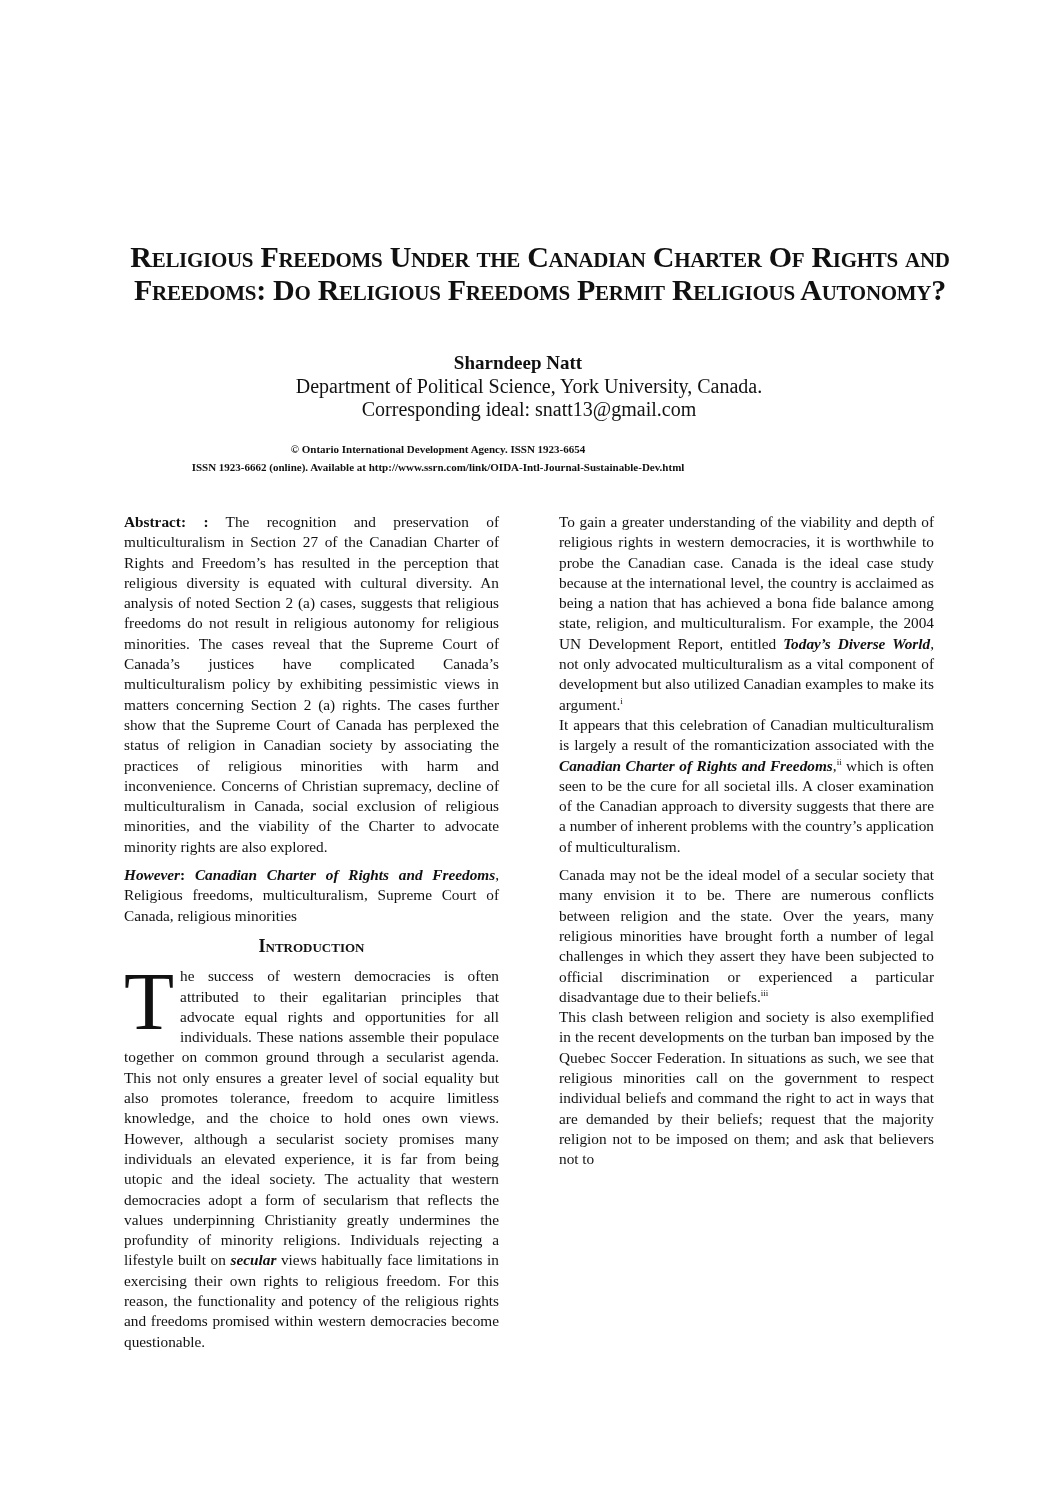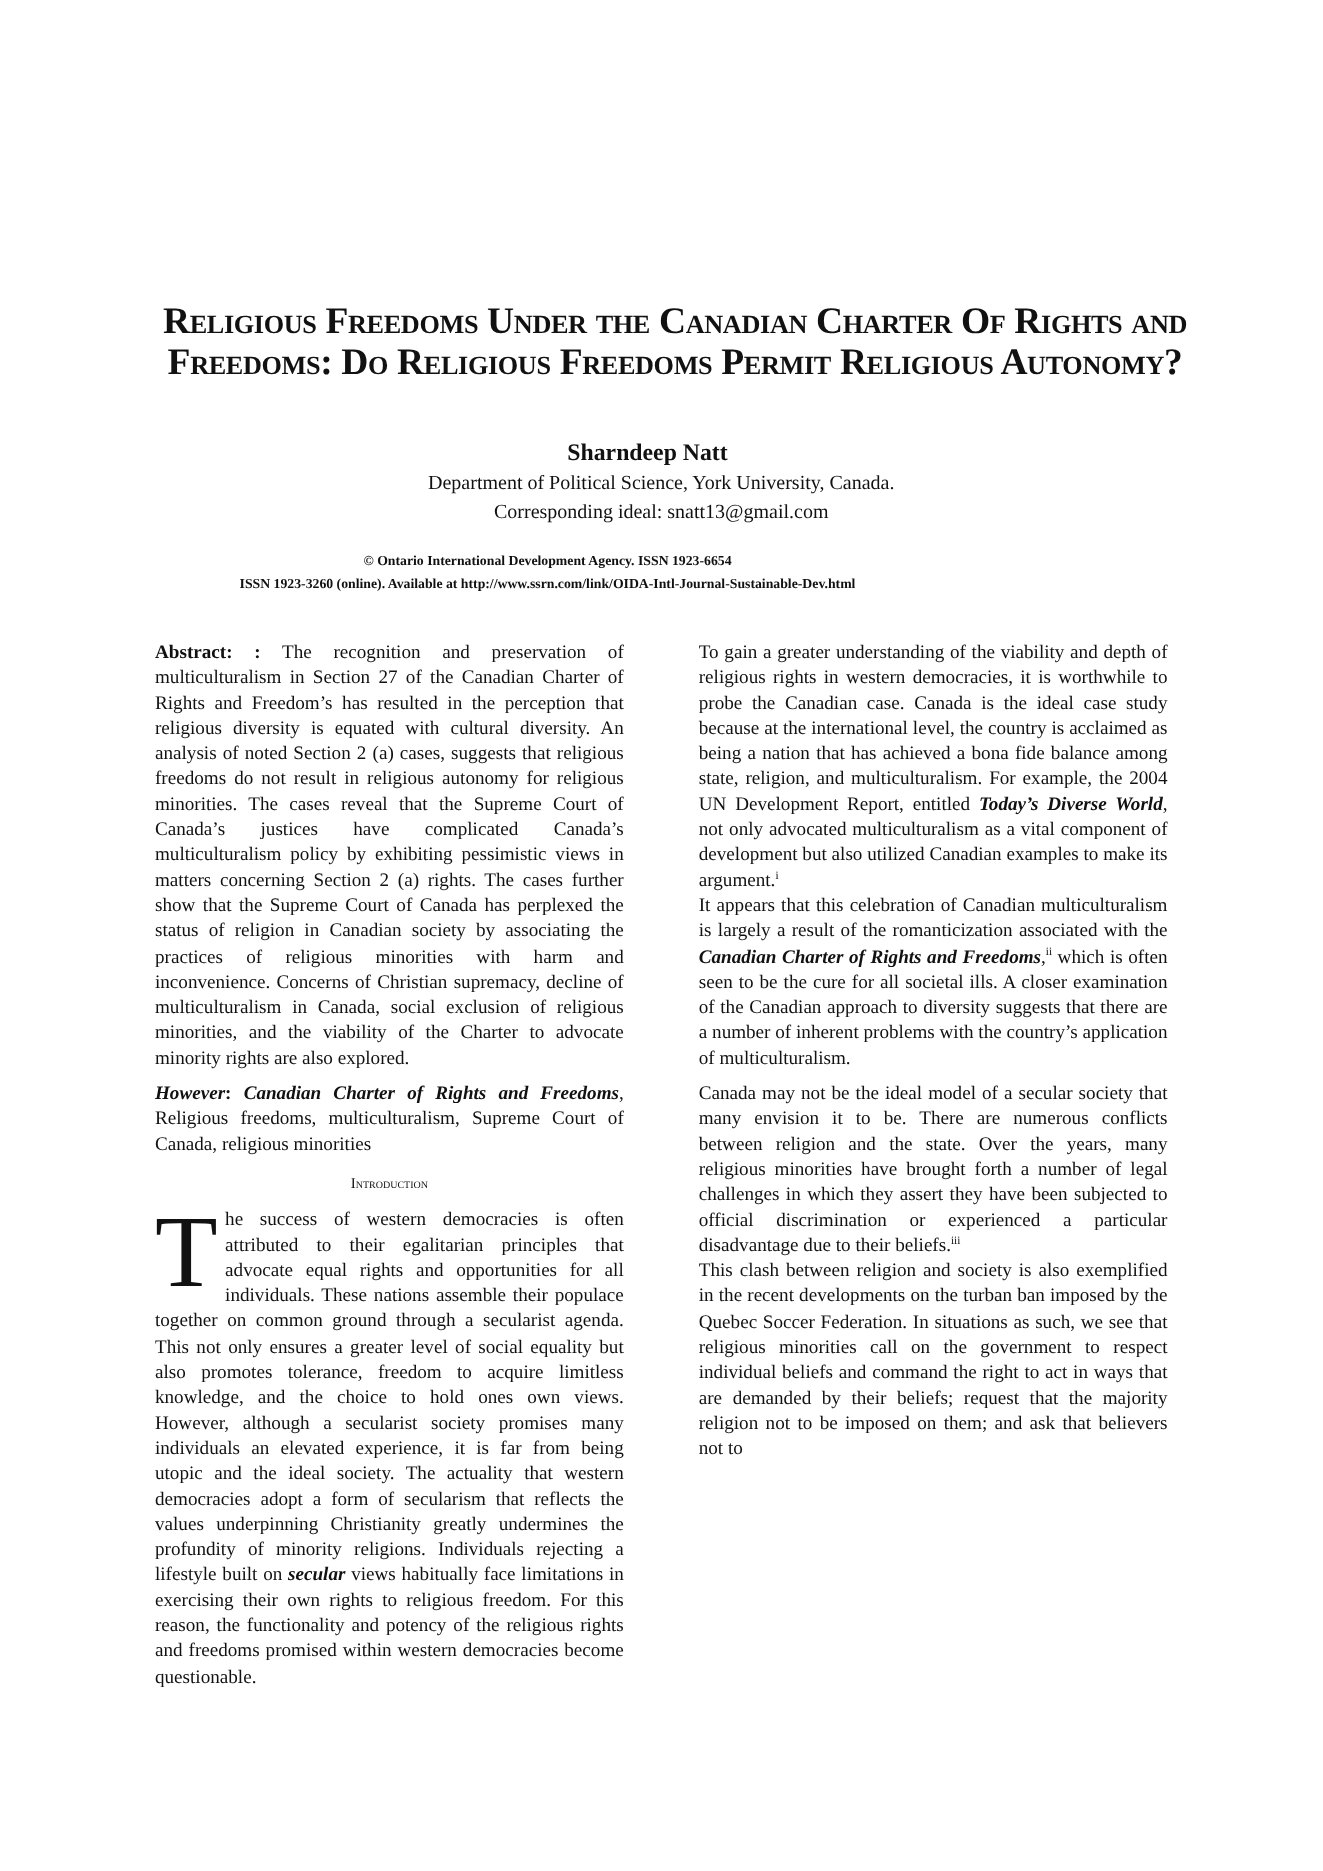--- a/index.html
+++ b/index.html
@@ -1,43 +1,43 @@
 <!DOCTYPE html>
 <html><head>
 <meta charset="utf-8">
 <style>
   html, body { margin:0; padding:0; background:#ffffff; }
   body { width:1058px; height:1497px; position:relative; overflow:hidden; color:#111; font-family:"Liberation Serif", "DejaVu Serif", serif; }
   .title { position:absolute; left:111px; width:858px; top:240px; text-align:center; font-weight:bold; font-size:30px; line-height:33px; letter-spacing:-0.3px; font-variant:small-caps; }
   .author { position:absolute; left:0; width:1036px; top:352px; text-align:center; font-weight:bold; font-size:19px; }
-  .affil { position:absolute; left:0; width:1058px; top:375px; text-align:center; font-size:16px; line-height:23px; }
+  .affil { position:absolute; left:0; width:1058px; top:375px; text-align:center; font-size:20px; line-height:23px; }
   .copy { position:absolute; left:0; width:876px; top:440px; text-align:center; font-size:11px; font-weight:bold; line-height:18px; }
   .col { position:absolute; top:512px; width:375px; font-size:15.3px; line-height:20.3px; text-align:justify; }
   .col p { margin:0; }
   .left { left:124px; }
   .right { left:559px; }
   .gap { height:8px; }
   .kw-label { font-weight:bold; font-style:italic; }
   .bolditalic { font-style:italic; font-weight:bold; }
-  .heading { text-align:center; font-variant:small-caps; font-weight:normal; font-size:12px; margin:10px 0 10px 0; }
+  .heading { text-align:center; font-variant:small-caps; font-weight:bold; font-size:18px; margin:10px 0 10px 0; }
   .dropcap { float:left; font-size:82px; line-height:64px; padding-right:6px; margin-top:4px; font-weight:normal; }
   sup { font-size:9px; line-height:0; }
 </style>
 </head>
 <body>
 
 <div class="title">Religious Freedoms Under the Canadian Charter Of Rights and Freedoms:  Do Religious Freedoms Permit Religious Autonomy?</div>
 <div class="author">Sharndeep Natt</div>
 <div class="affil">
   <div>Department of Political Science, York University, Canada.</div>
   <div>Corresponding ideal: snatt13@gmail.com</div>
 </div>
 <div class="copy">
   <div>© Ontario International Development Agency. ISSN 1923-6654</div>
-  <div>ISSN 1923-3260 (online). Available at http://www.ssrn.com/link/OIDA-Intl-Journal-Sustainable-Dev.html</div>
+  <div>ISSN 1923-6662 (online). Available at http://www.ssrn.com/link/OIDA-Intl-Journal-Sustainable-Dev.html</div>
 </div>
 
 <div class="col left">
   <p><b>Abstract: :</b><span> The recognition and preservation of multiculturalism in Section 27 of the Canadian Charter of Rights and Freedom’s has resulted in the perception that religious diversity is equated with cultural diversity. An analysis of noted Section 2 (a) cases, suggests that religious freedoms do not result in religious autonomy for religious minorities. The cases reveal that the Supreme Court of Canada’s justices have complicated Canada’s multiculturalism policy by exhibiting pessimistic views in matters concerning Section 2 (a) rights.  The cases further show that the Supreme Court of Canada has perplexed the status of religion in Canadian society by associating the practices of religious minorities with harm and inconvenience. Concerns of Christian supremacy, decline of multiculturalism in Canada, social exclusion of religious minorities, and the viability of the Charter to advocate minority rights are also explored.</span></p>
   <div class="gap"></div>
   <p><span class="kw-label">However</span><b>: </b><span class="bolditalic">Canadian Charter of Rights and Freedoms</span><span>,  Religious freedoms, multiculturalism, Supreme Court of Canada,  religious minorities</span></p>
   <div class="heading">Introduction</div>
   <p><span class="dropcap">T</span><span>he success of western democracies is often attributed to their egalitarian principles that advocate equal rights and opportunities for all individuals.  These nations assemble their populace together on common ground through a secularist agenda. This not only ensures a greater level of social equality but also promotes tolerance, freedom to acquire limitless knowledge, and the choice to hold ones own views. However, although a secularist society promises many individuals an elevated experience, it is far from being utopic and the ideal society. The actuality that western democracies adopt a form of secularism that reflects the values underpinning Christianity greatly undermines the profundity of minority religions. Individuals rejecting a lifestyle built on </span><span class="bolditalic">secular</span><span> views habitually face limitations in exercising their own rights to religious freedom.  For this reason, the functionality and potency of the religious rights and freedoms promised within western democracies become questionable.</span></p>
 </div>
 

